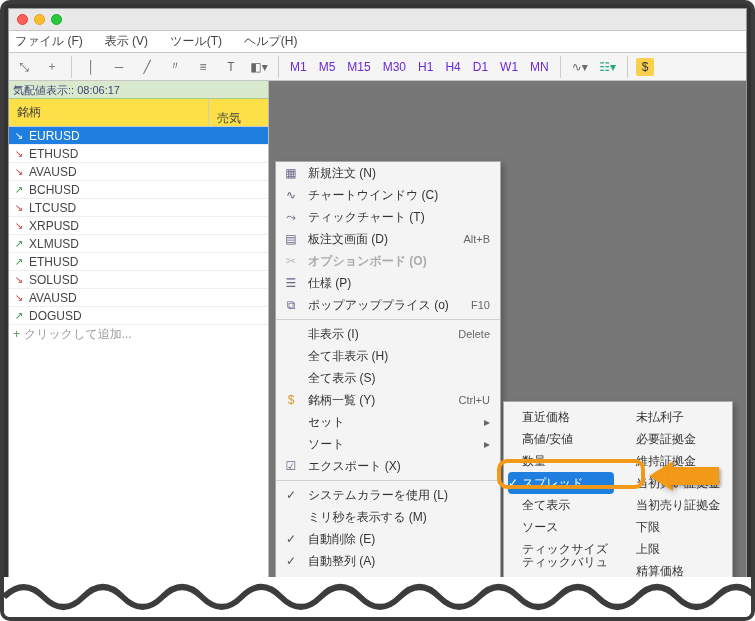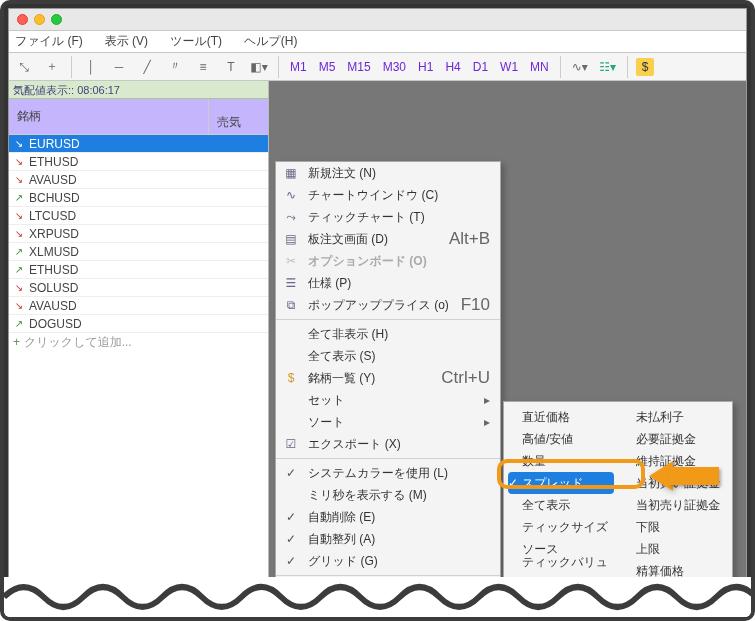--- a/index.html
+++ b/index.html
@@ -85,23 +85,23 @@
     background: #d8e9cd;
     border-bottom:1px solid #aac78d;
     padding-left:4px;
     font-size:11px;
     display:flex; align-items:flex-end;
     gap:4px;
     color:#447;
   }
   .colheader {
     display:flex;
-    height: 36px;
+    height: 28px;
     border-bottom:1px solid #ccc;
-    background:#c4b5fd;
+    background:#fde047;
   }
   .colheader .c1 { flex:0 0 200px; border-right:1px solid #ccc; padding-left:8px; display:flex;align-items:center;}
   .colheader .c2 { flex:1; padding-left:8px; display:flex;align-items:center;margin-top:12px;}
   .symlist { flex:1; overflow:hidden; }
   .symrow {
     height: 18px; display:flex; align-items:center; padding-left:4px;
     border-bottom:1px solid #eee;
   }
   .symrow.sel { background:#1e7fe0; color:#fff; }
   .arrow { width:12px; text-align:center; font-size:10px; margin-right:4px;}
@@ -124,21 +124,21 @@
   }
   .ctxmenu .item {
     display:flex; align-items:center;
     height: 22px;
     padding: 0 10px 0 6px;
     gap:8px;
     color:#333;
   }
   .ctxmenu .item .iconcol { width:18px; display:flex;justify-content:center; color:#668; }
   .ctxmenu .item .label { flex:1; }
-  .ctxmenu .item .accel { color:#666; font-size:17px;}
+  .ctxmenu .item .accel { color:#666; font-size:11px;}
   .ctxmenu .item .sub { color:#666; }
   .ctxmenu .item.sel {
     background:#1e7fe0; color:#fff;
   }
   .ctxmenu .item.sel .accel, .ctxmenu .item.sel .sub { color:#fff; }
   .ctxmenu .sep { height:1px; background:#d0d0d0; margin:3px 0; }
   .check { color:#555; width:18px; text-align:center; }
   .ctxmenu .item.sel .check { color:#fff; }
   
   .submenu {
@@ -343,20 +343,25 @@
           <span class="label">仕様 (P)</span>
         </div>
         <div class="item">
           <span class="iconcol">⧉</span>
           <span class="label">ポップアッププライス (o)</span>
           <span class="accel">F10</span>
         </div>
         <div class="sep"></div>
         <div class="item">
           <span class="iconcol"></span>
+          <span class="label">非表示 (I)</span>
+          <span class="accel">Delete</span>
+        </div>
+        <div class="item">
+          <span class="iconcol"></span>
           <span class="label">全て非表示 (H)</span>
         </div>
         <div class="item">
           <span class="iconcol"></span>
           <span class="label">全て表示 (S)</span>
         </div>
         <div class="item">
           <span class="iconcol" style="color:#d49a2c;">$</span>
           <span class="label">銘柄一覧 (Y)</span>
           <span class="accel">Ctrl+U</span>
@@ -417,24 +422,24 @@
                 <span>数量</span>
               </div>
             <div class="sitem highlight">
                 <span class="tick">✓</span>
                 <span>スプレッド</span>
               </div>
             <div class="sitem">
                 <span>全て表示</span>
               </div>
             <div class="sitem">
+                <span>ソース</span>
+              </div>
+            <div class="sitem">
                 <span>ティックサイズ</span>
-              </div>
-            <div class="sitem">
-                <span>ソース</span>
               </div>
             <div class="sitem">
                 <span>ティックバリュー</span>
               </div>
             <div class="sitem">
                 <span>額面価格</span>
               </div>
           </div>
           <div class="col">
             <div class="sitem">

